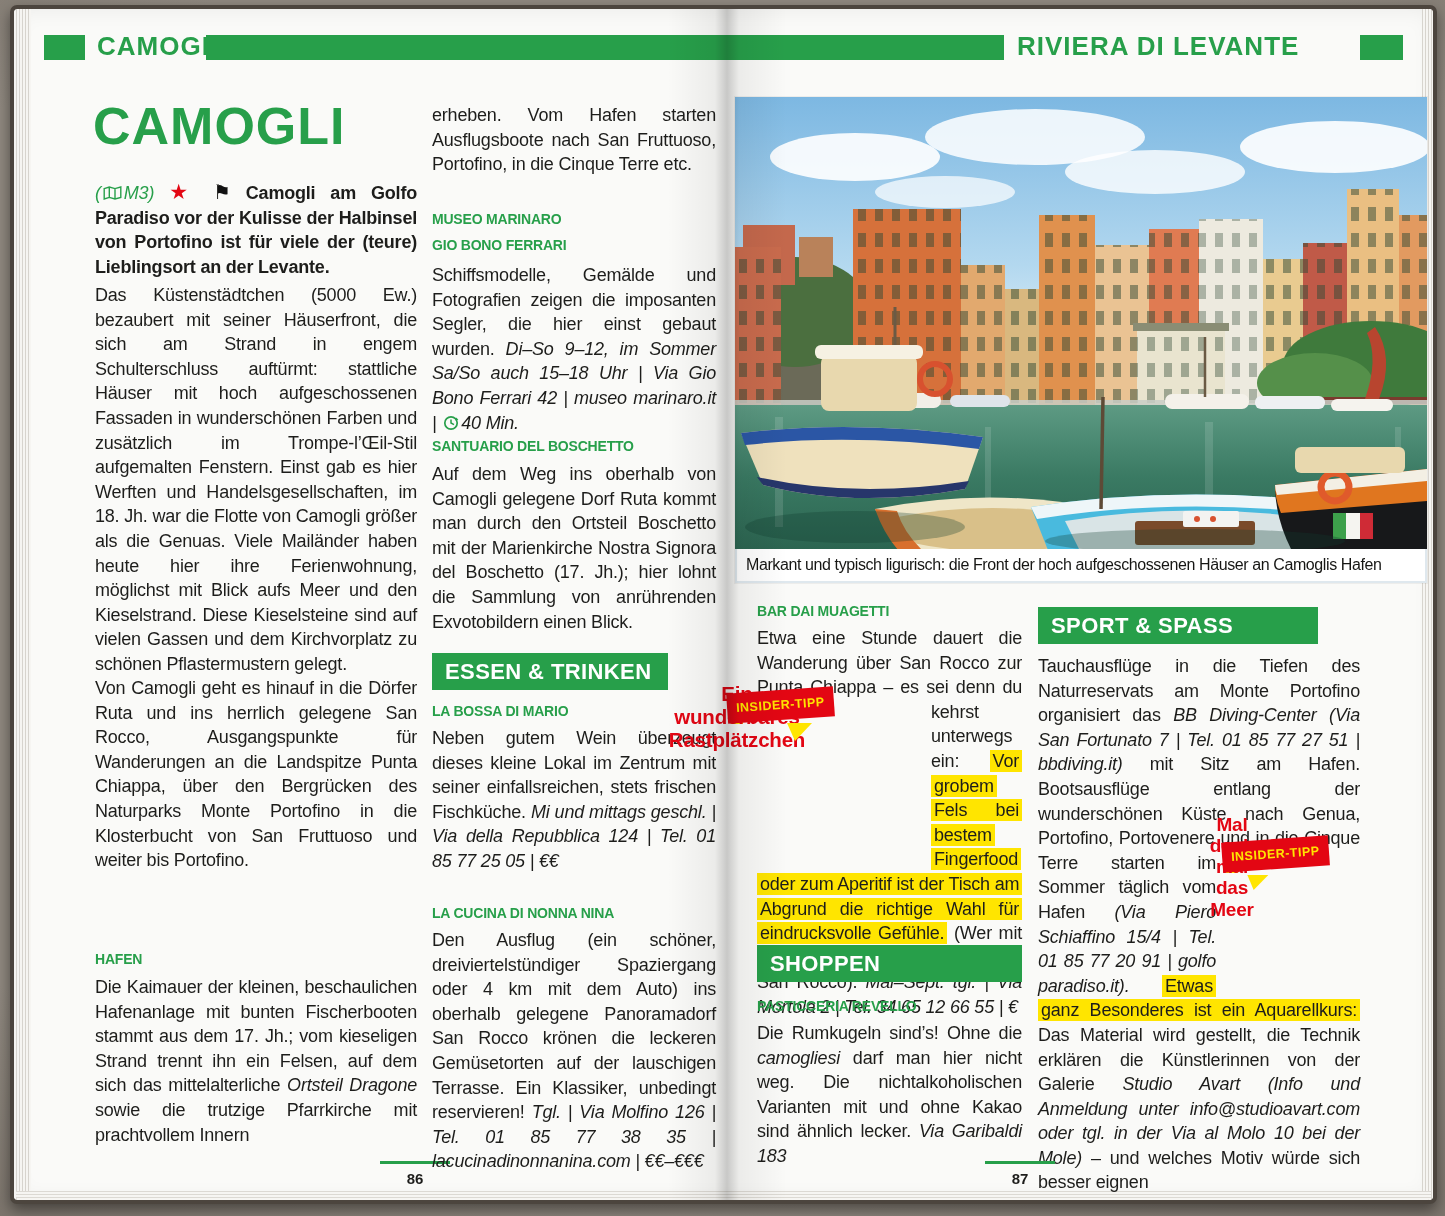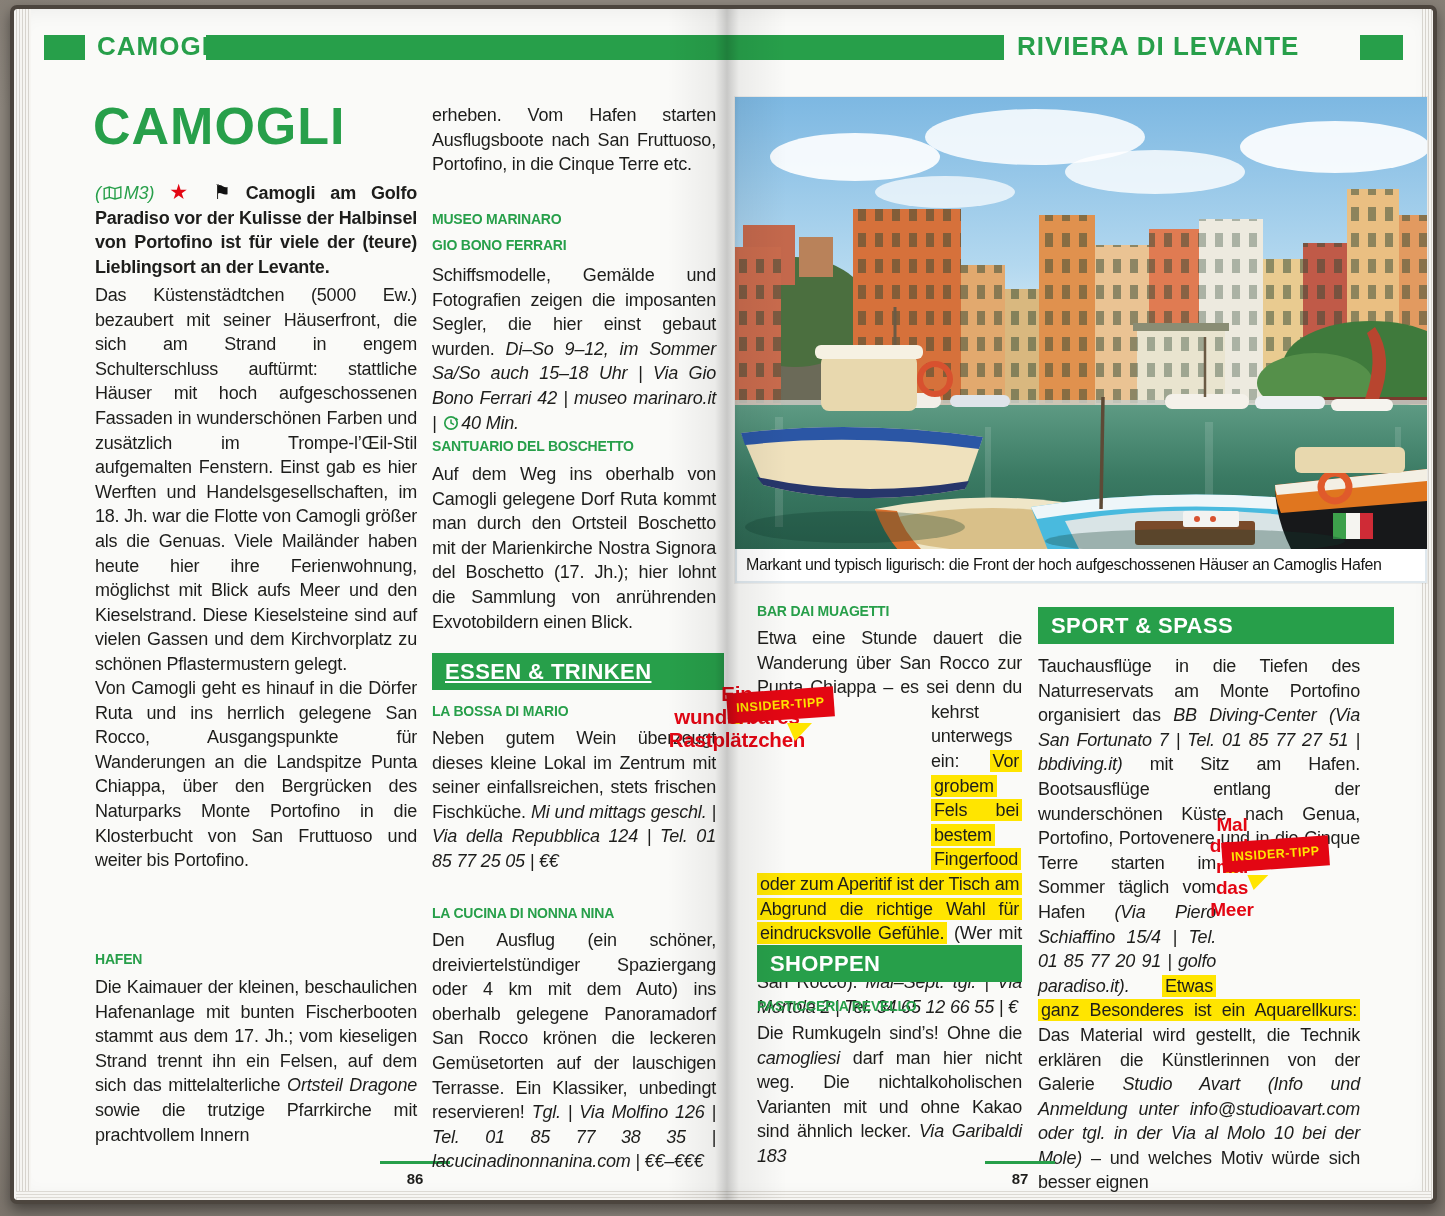--- a/index.html
+++ b/index.html
@@ -130,21 +130,21 @@
     <span>Schiffsmodelle, Gemälde und Fotografien zeigen die imposanten Segler, die hier einst gebaut wurden. </span><span class="info">Di–So 9–12, im Sommer Sa/So auch 15–18 Uhr | Via Gio Bono Ferrari 42 | museo marinaro.it | </span><svg class="clock-ic" width="16" height="16" viewBox="0 0 16 16">
         <circle cx="8" cy="8" r="6.2" fill="none" stroke="#279f4a" stroke-width="1.7"></circle>
         <path d="M8 4.4 V8 L11 9.6" fill="none" stroke="#279f4a" stroke-width="1.5"></path>
         <path d="M13.2 2.6 L15.4 4.8 L12.4 5.4 Z" fill="#279f4a"></path>
       </svg><span class="info">40 Min.</span>
   </div>
 
   <div class="abs subhead" style="left:432px;top:433px;">SANTUARIO DEL BOSCHETTO</div>
   <div class="abs body-text" style="left:432px;top:462px;width:284px;">Auf dem Weg ins oberhalb von Camogli gelegene Dorf Ruta kommt man durch den Ortsteil Boschetto mit der Marienkirche Nostra Signora del Boschetto (17. Jh.); hier lohnt die Sammlung von anrührenden Exvotobildern einen Blick.</div>
 
-  <div class="abs banner" style="left:432px;top:653px;width:292px;text-decoration:underline;">ESSEN &amp; TRINKEN</div>
+  <div class="abs banner" style="left:432px;top:653px;width:236px;">ESSEN &amp; TRINKEN</div>
   <div class="abs subhead" style="left:432px;top:698px;">LA BOSSA DI MARIO</div>
   <div class="abs body-text" style="left:432px;top:726px;width:284px;">
     <span>Neben gutem Wein überzeugt dieses kleine Lokal im Zentrum mit seiner einfallsreichen, stets frischen Fischküche. </span><span class="info">Mi und mittags geschl. | Via della Repubblica 124 | Tel. 01 85 77 25 05 | €€</span>
   </div>
 
   <div class="abs subhead" style="left:432px;top:900px;">LA CUCINA DI NONNA NINA</div>
   <div class="abs body-text" style="left:432px;top:928px;width:284px;">
     <span>Den Ausflug (ein schöner, dreiviertelstündiger Spaziergang oder 4 km mit dem Auto) ins oberhalb gelegene Panoramadorf San Rocco krönen die leckeren Gemüsetorten auf der lauschigen Terrasse. Ein Klassiker, unbedingt reservieren! </span><span class="info">Tgl. | Via Molfino 126 | Tel. 01 85 77 38 35 | lacucinadinonnanina.com | €€–€€€</span>
   </div>
 
@@ -276,21 +276,21 @@
   <div class="abs body-text" style="left:757px;top:626px;width:265px;">
     <span>Etwa eine Stunde dauert die Wanderung über San Rocco zur Punta Chiappa</span><span class="tip tip-left"><span class="tip-inner"><span class="tip-ribbon">INSIDER-TIPP</span><span class="tip-bubble">Ein wunderbares Rastplätzchen</span></span></span><span> – es sei denn du kehrst unterwegs ein: </span><mark class="hl">Vor grobem Fels bei bestem Fingerfood oder zum Aperitif ist der Tisch am Abgrund die richtige Wahl für eindrucksvolle Gefühle.</mark><span> (Wer mit dem Auto kommt: Anfahrt über San Rocco). </span><span class="info">Mai–Sept. tgl. | Via Mortola 2 | Tel. 34 65 12 66 55 | €</span>
   </div>
 
   <div class="abs banner" style="left:757px;top:945px;width:265px;">SHOPPEN</div>
   <div class="abs subhead" style="left:757px;top:993px;">PASTICCERIA REVELLO</div>
   <div class="abs body-text" style="left:757px;top:1021px;width:265px;">
     <span>Die Rumkugeln sind’s! Ohne die </span><span class="info">camogliesi</span><span> darf man hier nicht weg. Die nichtalkoholischen Varianten mit und ohne Kakao sind ähnlich lecker. </span><span class="info">Via Garibaldi 183</span>
   </div>
 
-  <div class="abs banner" style="left:1038px;top:607px;width:356px;">SPORT &amp; SPASS</div>
+  <div class="abs banner" style="left:1038px;top:607px;width:280px;">SPORT &amp; SPASS</div>
   <div class="abs body-text" style="left:1038px;top:654px;width:322px;">
     <span>Tauchausflüge in die Tiefen des Naturreservats am Monte Portofino organisiert das </span><span class="info">BB Diving-Center (Via San Fortunato 7 | Tel. 01 85 77 27 51 | bbdiving.it)</span><span> mit Sitz am Hafen. Bootsausflüge entlang der wunderschönen Küste nach Genua, Portofino, Portovenere und in die Cinque Terre starten </span><span class="tip tip-right"><span class="tip-inner"><span class="tip-ribbon">INSIDER-TIPP</span><span class="tip-bubble">Mal doch mal das Meer</span></span></span><span>im Sommer täglich vom Hafen </span><span class="info">(Via Piero Schiaffino 15/4 | Tel. 01 85 77 20 91 | golfo paradiso.it). </span><mark class="hl">Etwas ganz Besonderes ist ein Aquarellkurs:</mark><span> Das Material wird gestellt, die Technik erklären die Künstlerinnen von der Galerie </span><span class="info">Studio Avart (Info und Anmeldung unter info@studioavart.com oder tgl. in der Via al Molo 10 bei der Mole)</span><span> – und welches Motiv würde sich besser eignen</span>
   </div>
 
   <div class="footer-line" style="left:985px;top:1161px;"></div>
   <div class="footer-num" style="left:985px;top:1170px;">87</div>
 
   <div class="spine"></div>
 </div>
 

